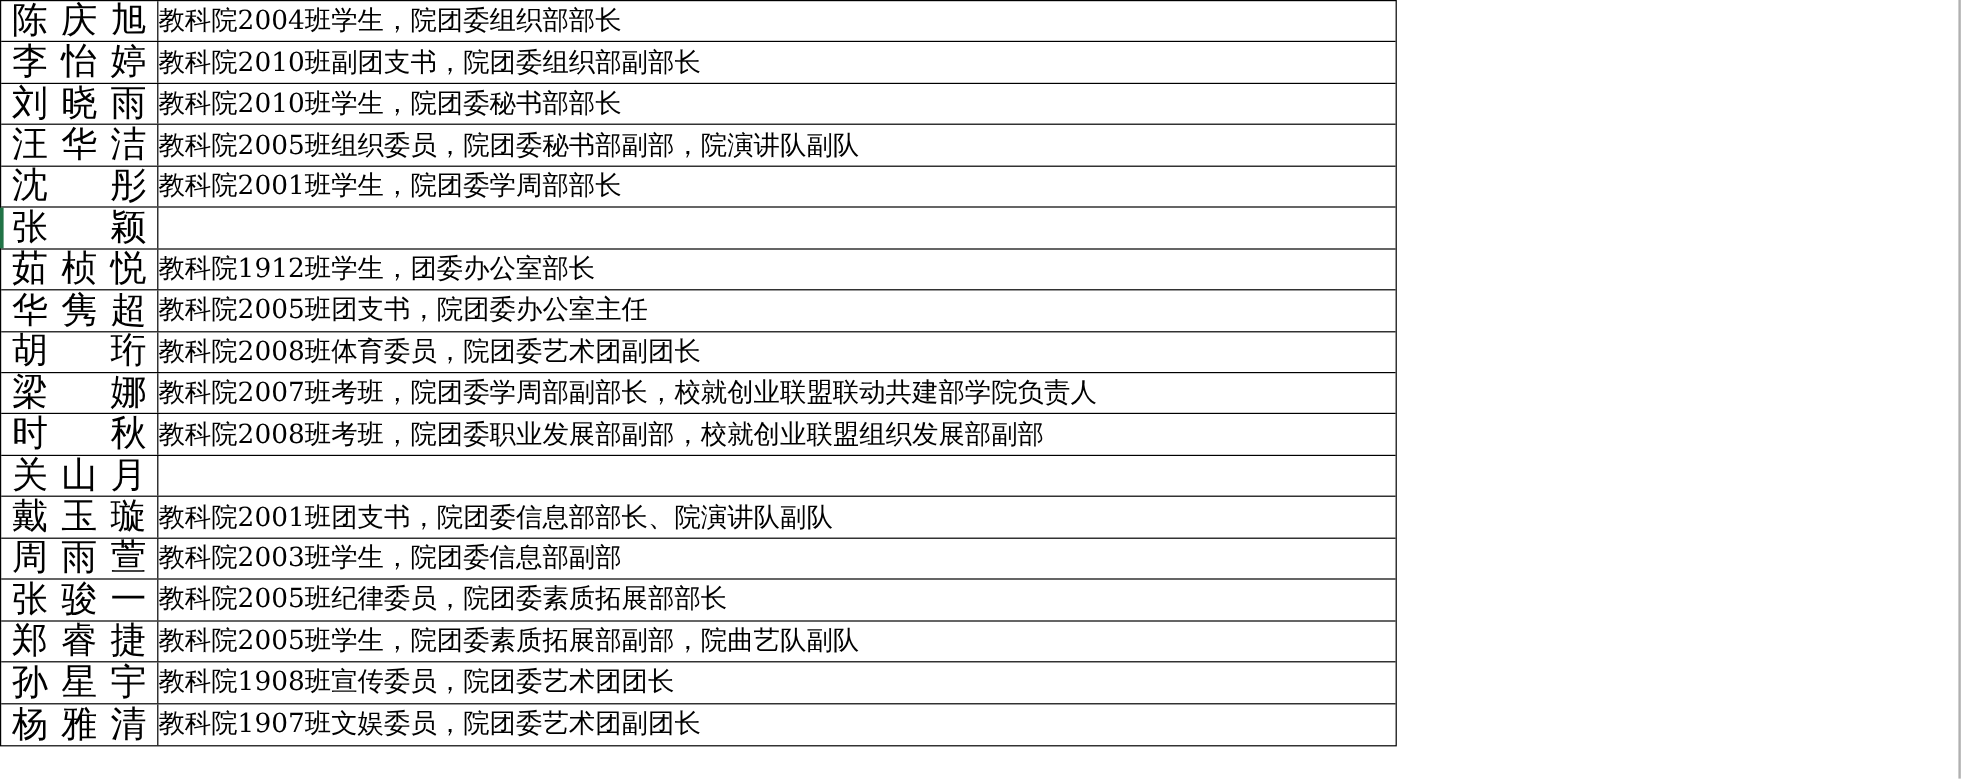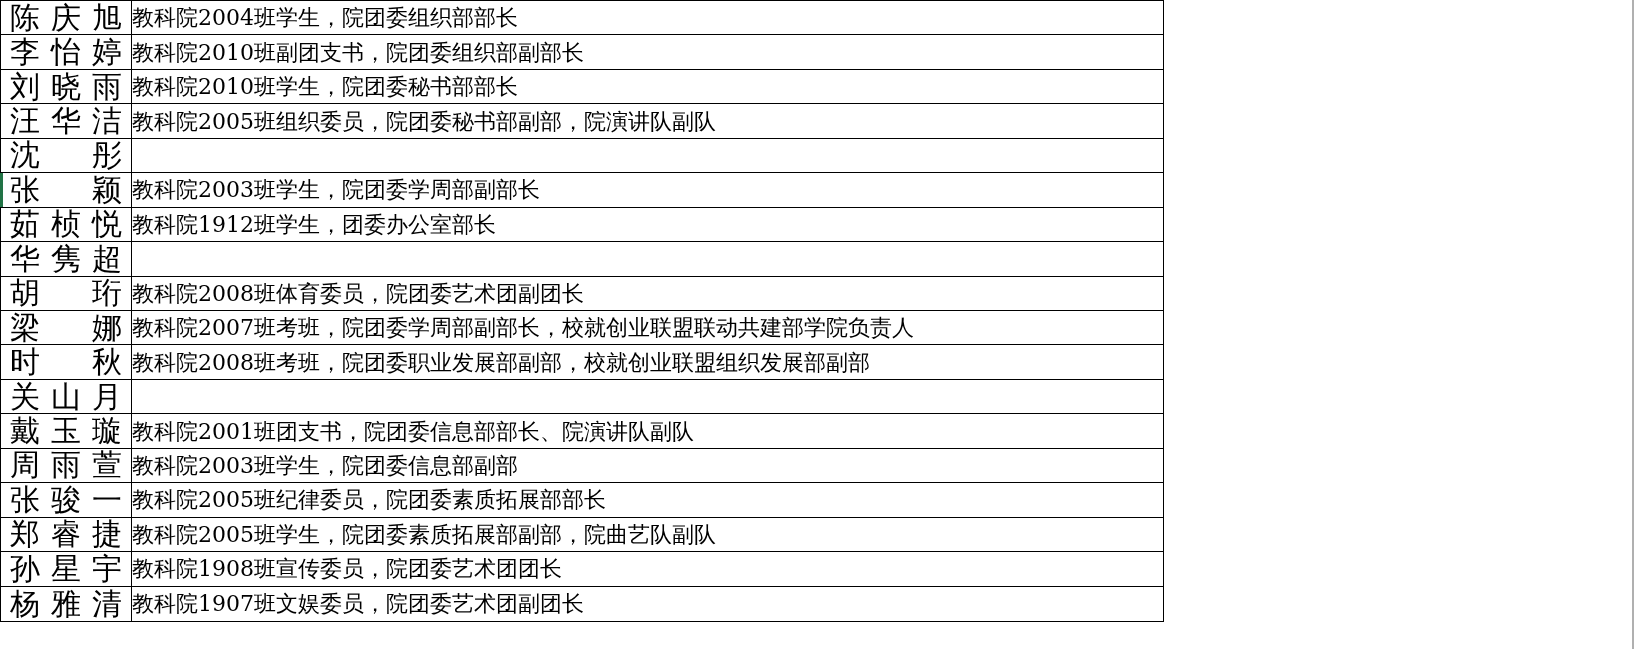--- a/index.html
+++ b/index.html
@@ -129,46 +129,47 @@
           <span class="ch">洁</span>
         </div>
     <div class="desc-cell"><span>教科院2005班组织委员，院团委秘书部副部，院演讲队副队</span></div>
   </div>
 
   <div class="row">
     <div class="name-cell">
           <span class="ch">沈</span>
           <span class="ch">彤</span>
         </div>
+    <div class="desc-cell"><span>教科院2001班学生，院团委学周部部长</span></div>
   </div>
 
   <div class="row">
     <div class="name-cell">
           <span class="ch">张</span>
           <span class="ch">颖</span>
         </div>
-    <div class="desc-cell"><span>教科院2003班学生，院团委学周部副部长</span></div>
   <div class="sel-bar"></div>
       </div>
 
   <div class="row">
     <div class="name-cell">
           <span class="ch">茹</span>
           <span class="ch">桢</span>
           <span class="ch">悦</span>
         </div>
     <div class="desc-cell"><span>教科院1912班学生，团委办公室部长</span></div>
   </div>
 
   <div class="row">
     <div class="name-cell">
           <span class="ch">华</span>
           <span class="ch">隽</span>
           <span class="ch">超</span>
         </div>
+    <div class="desc-cell"><span>教科院2005班团支书，院团委办公室主任</span></div>
   </div>
 
   <div class="row">
     <div class="name-cell">
           <span class="ch">胡</span>
           <span class="ch">珩</span>
         </div>
     <div class="desc-cell"><span>教科院2008班体育委员，院团委艺术团副团长</span></div>
   </div>
 

